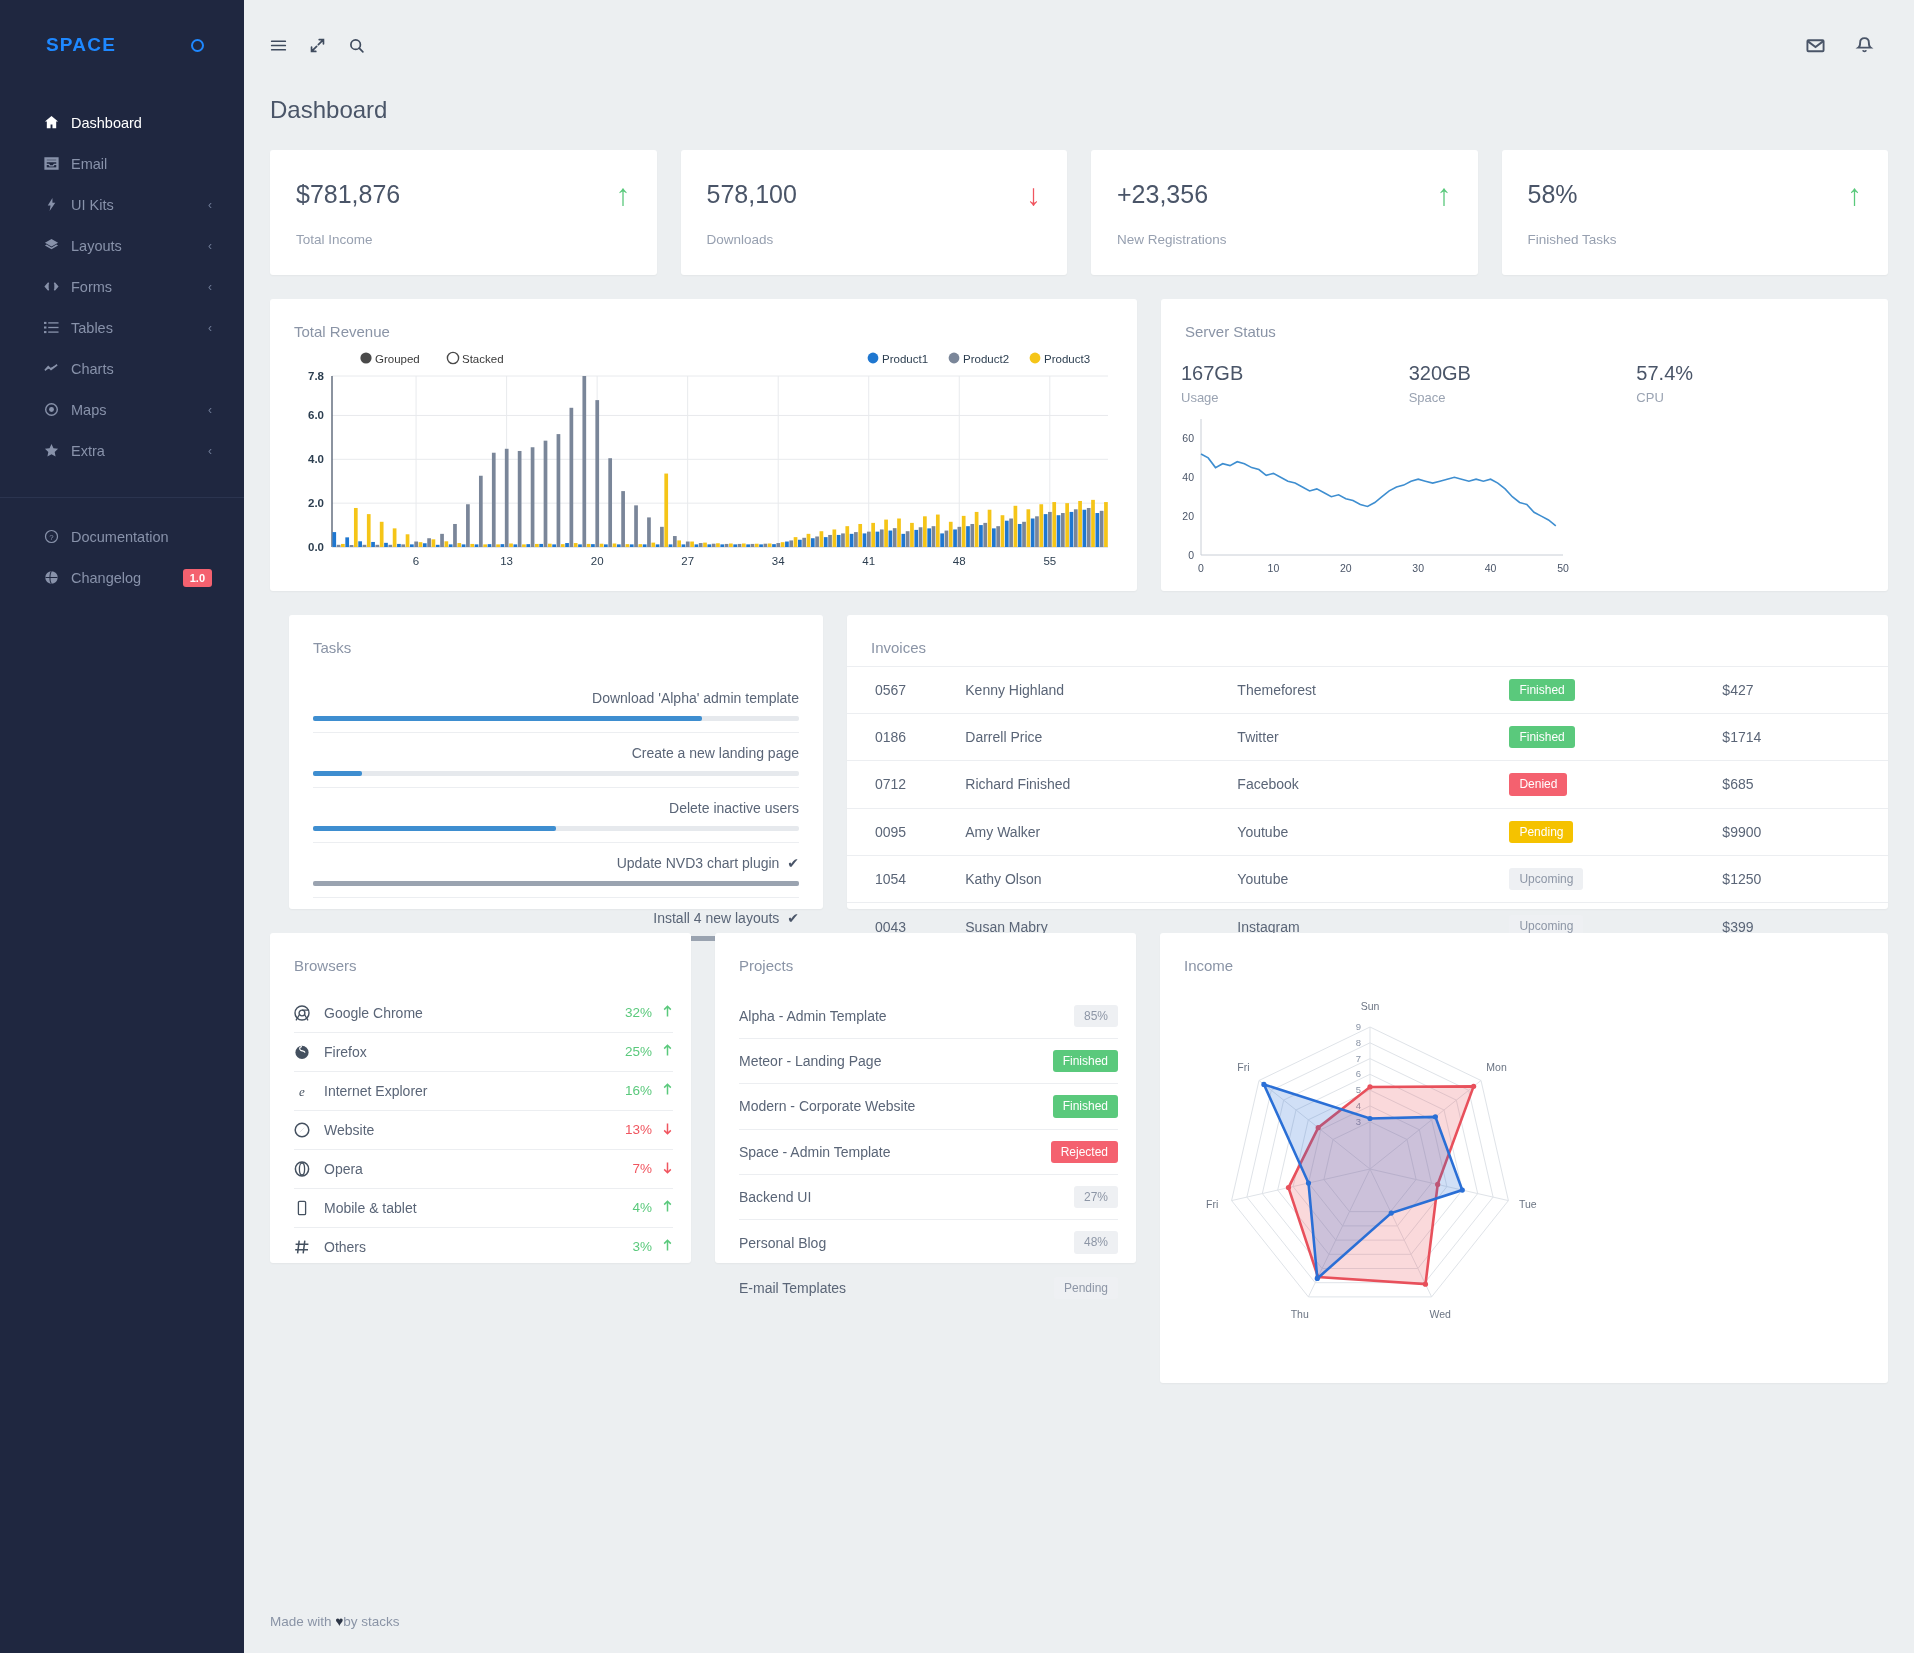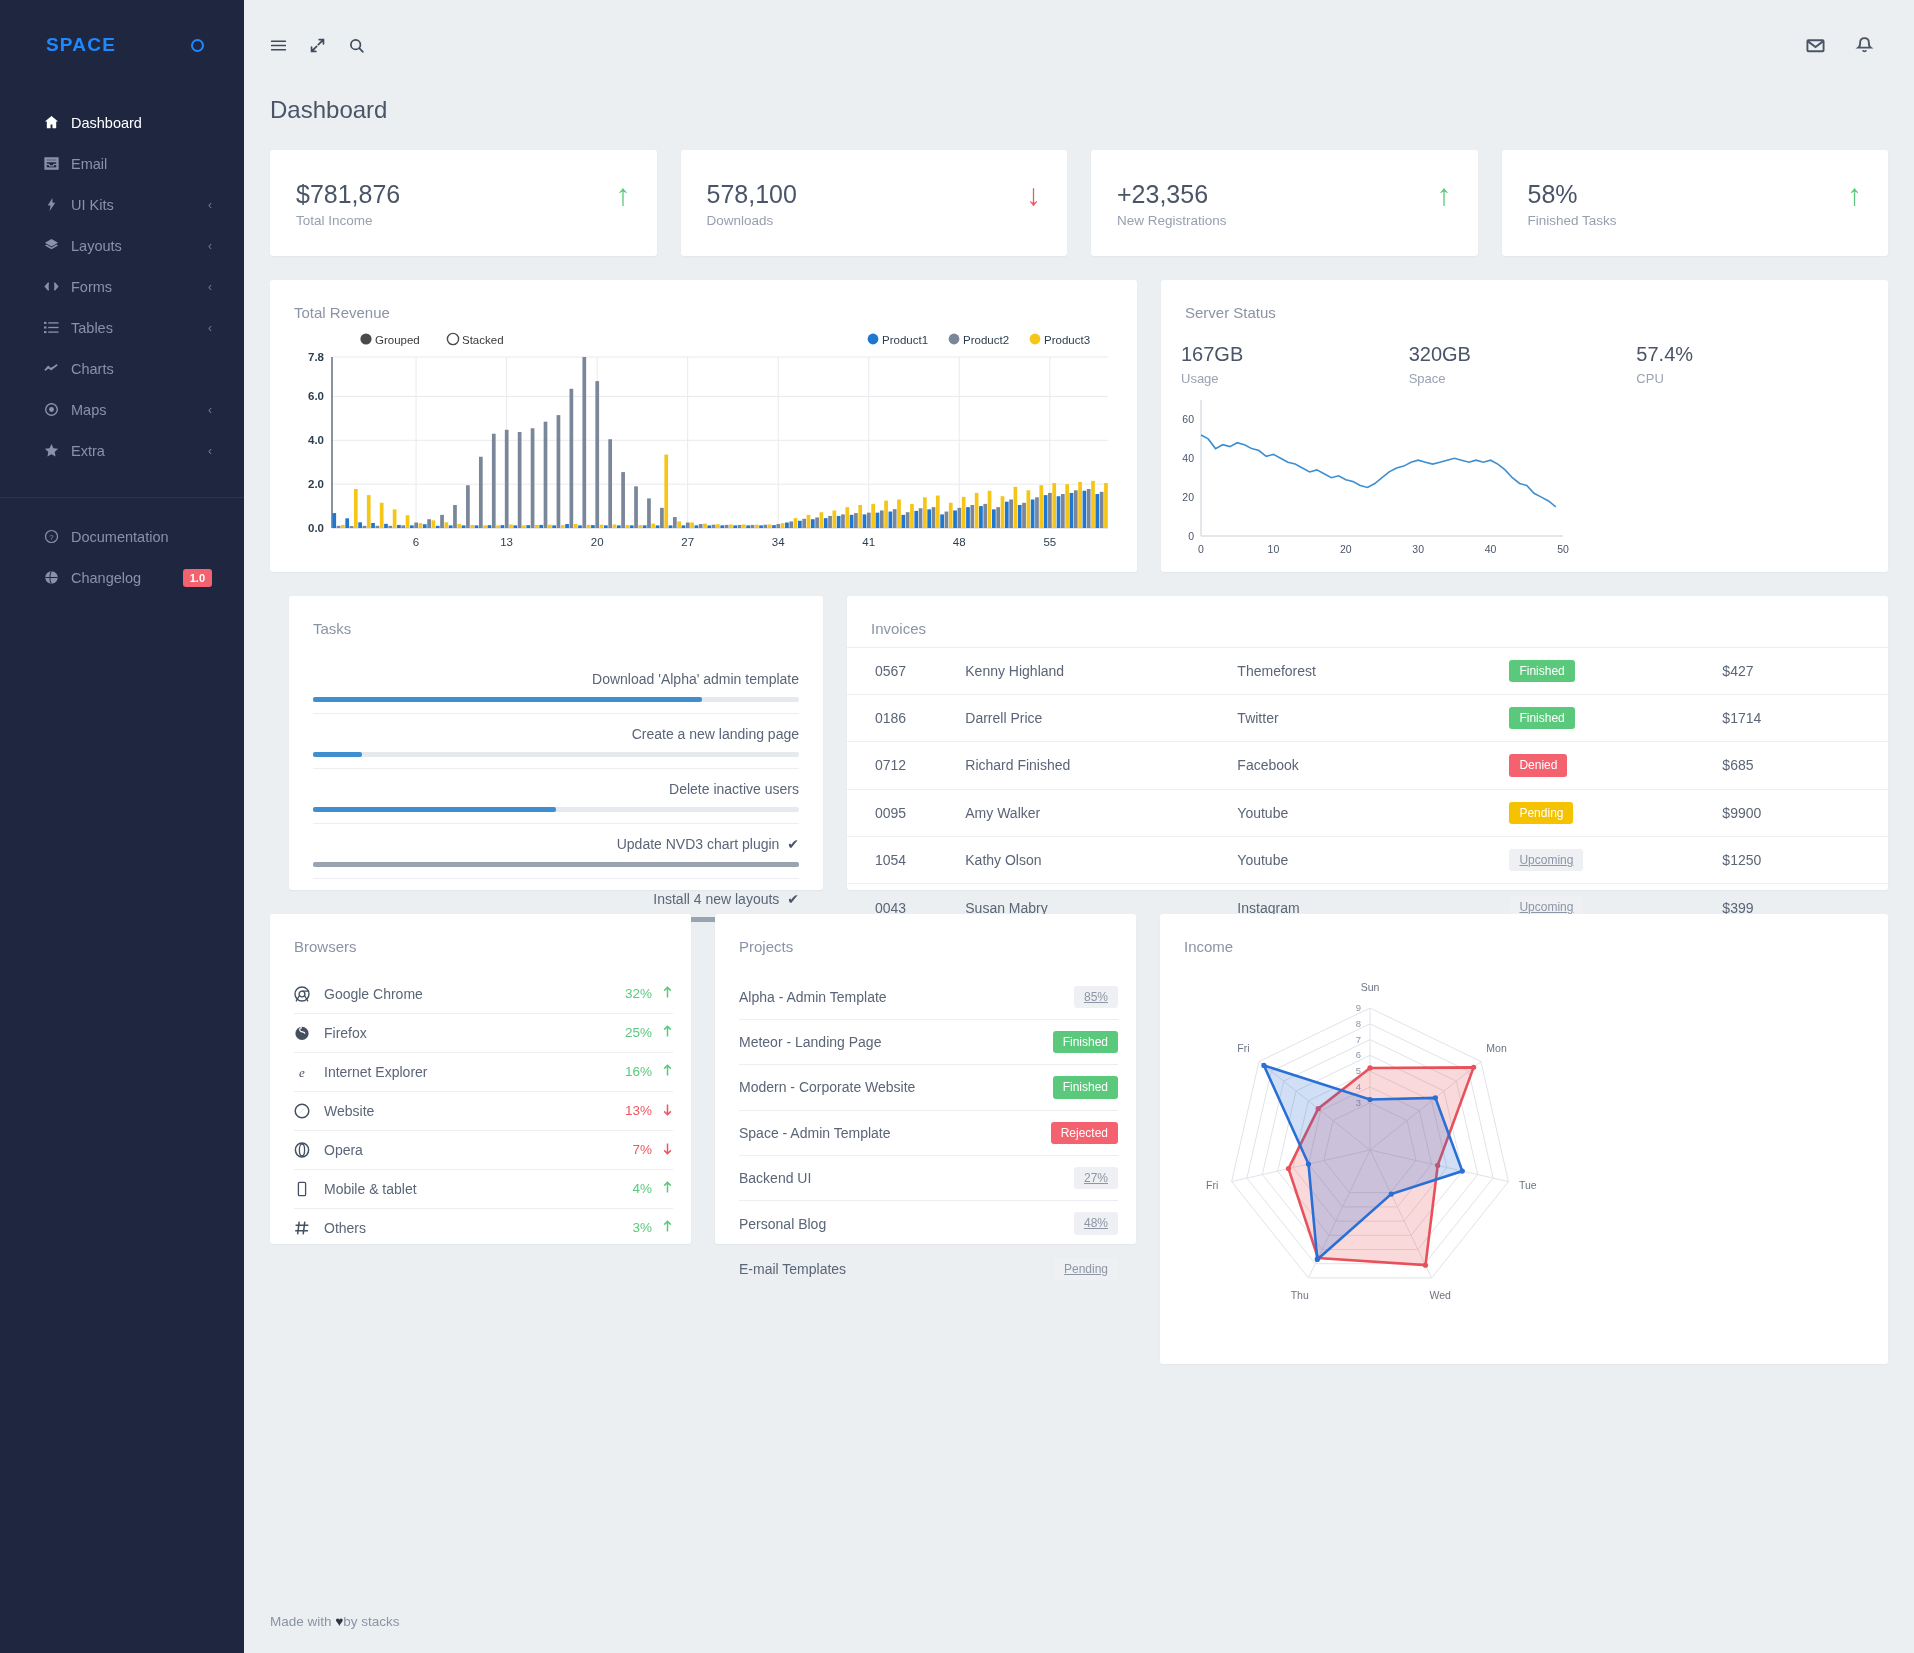--- a/index.html
+++ b/index.html
@@ -76,21 +76,21 @@
     box-shadow: 0 1px 2px rgba(0,0,0,.04);
   }
   .card-title { font-size: 15px; color: #8a94a6; padding: 24px 24px 0 24px; }
 
   
   .stat {
     flex: 1; padding: 30px 26px 28px 26px;
     display: flex; align-items: flex-start; justify-content: space-between;
   }
   .stat-val { font-size: 25px; color: #4a5568; line-height: 1.18; }
-  .stat-lab { font-size: 13.5px; color: #97a0b0; margin-top: 3px; }
+  .stat-lab { font-size: 13.5px; color: #97a0b0; margin-top: 22px; }
   .arrow { font-size: 30px; line-height: 1; font-weight: 300; }
   .arrow.up { color: #5ac97c; }
   .arrow.down { color: #f0555f; }
 
   
   .revenue { flex: 0 0 867px; height: 292px; }
   .server { flex: 1; height: 292px; }
   .srv-stats { display: flex; padding: 22px 24px 0 20px; gap: 0; }
   .srv-stat { flex: 1; }
   .srv-num { font-size: 20px; color: #4a5568; }
@@ -122,21 +122,21 @@
   .c-src { width: 230px; }
   .c-st { width: 180px; }
   .c-amt { text-align: left; width: 140px; }
   .badge {
     display: inline-block; font-size: 12px; border-radius: 3px;
     padding: 4px 10px; color: #fff; line-height: 1.2;
   }
   .badge.green { background: #5ac97c; }
   .badge.red { background: #f4616f; }
   .badge.yellow { background: #f5c200; }
-  .badge.grey { background: #eef0f3; color: #8d96a6; text-decoration: underline; }
+  .badge.grey { background: #eef0f3; color: #8d96a6; }
 
   
   .browsers { flex: 0 0 421px; height: 330px; }
   .projects { flex: 0 0 421px; height: 330px; }
   .income { flex: 1; height: 450px; }
 
   .lrow {
     display: flex; align-items: center; padding: 11px 0;
     border-bottom: 1px solid #eceef1; font-size: 14px; color: #5a6577;
   }

